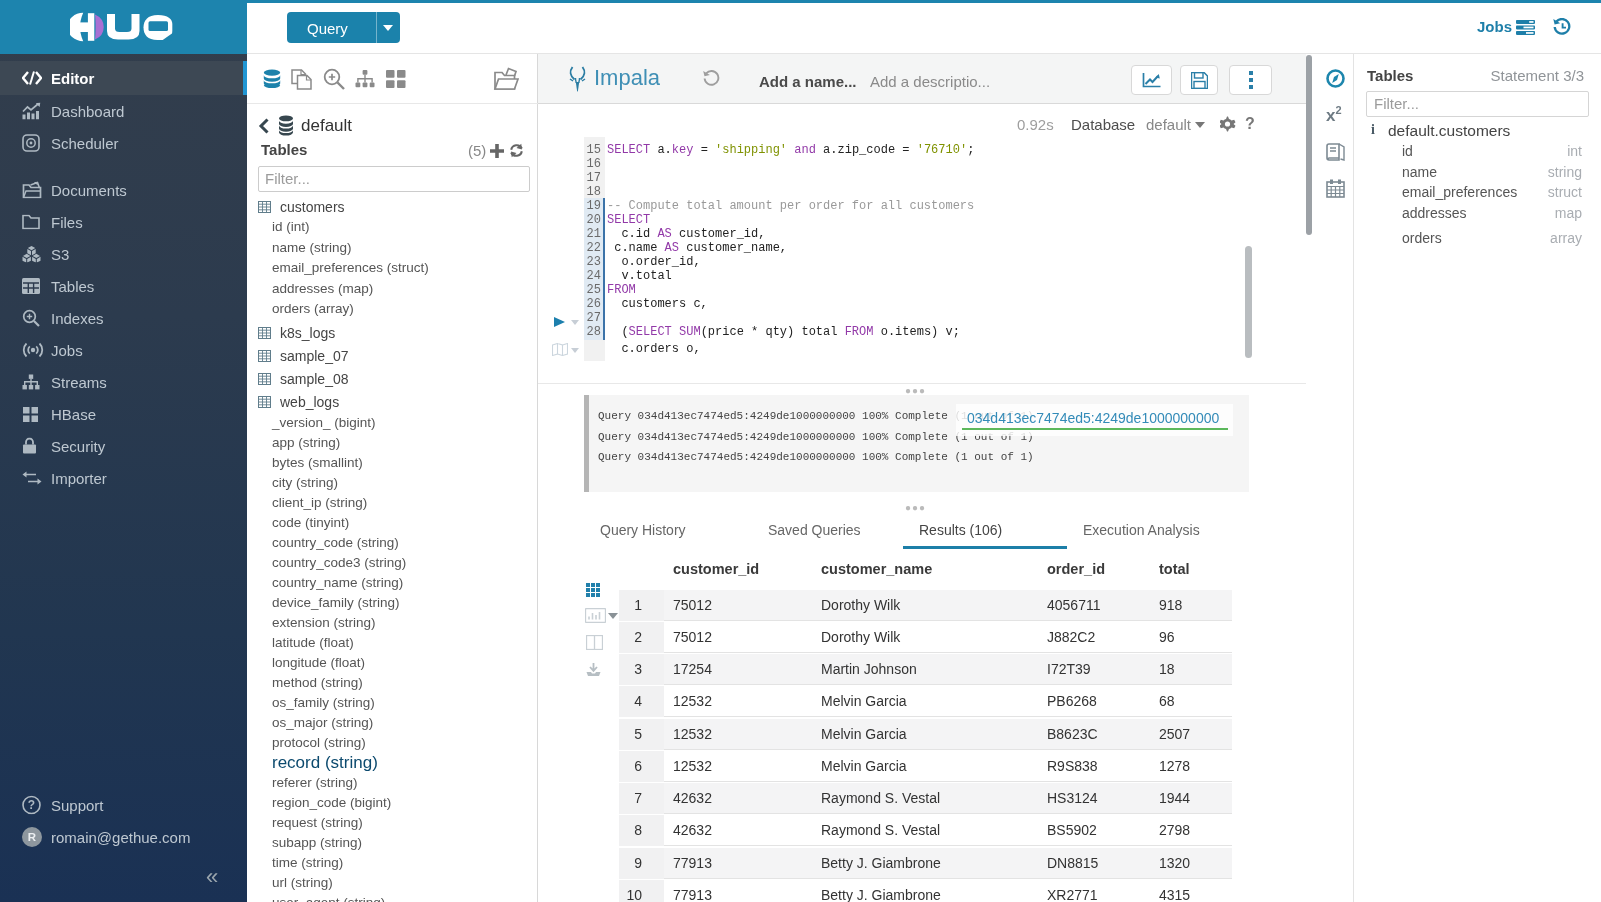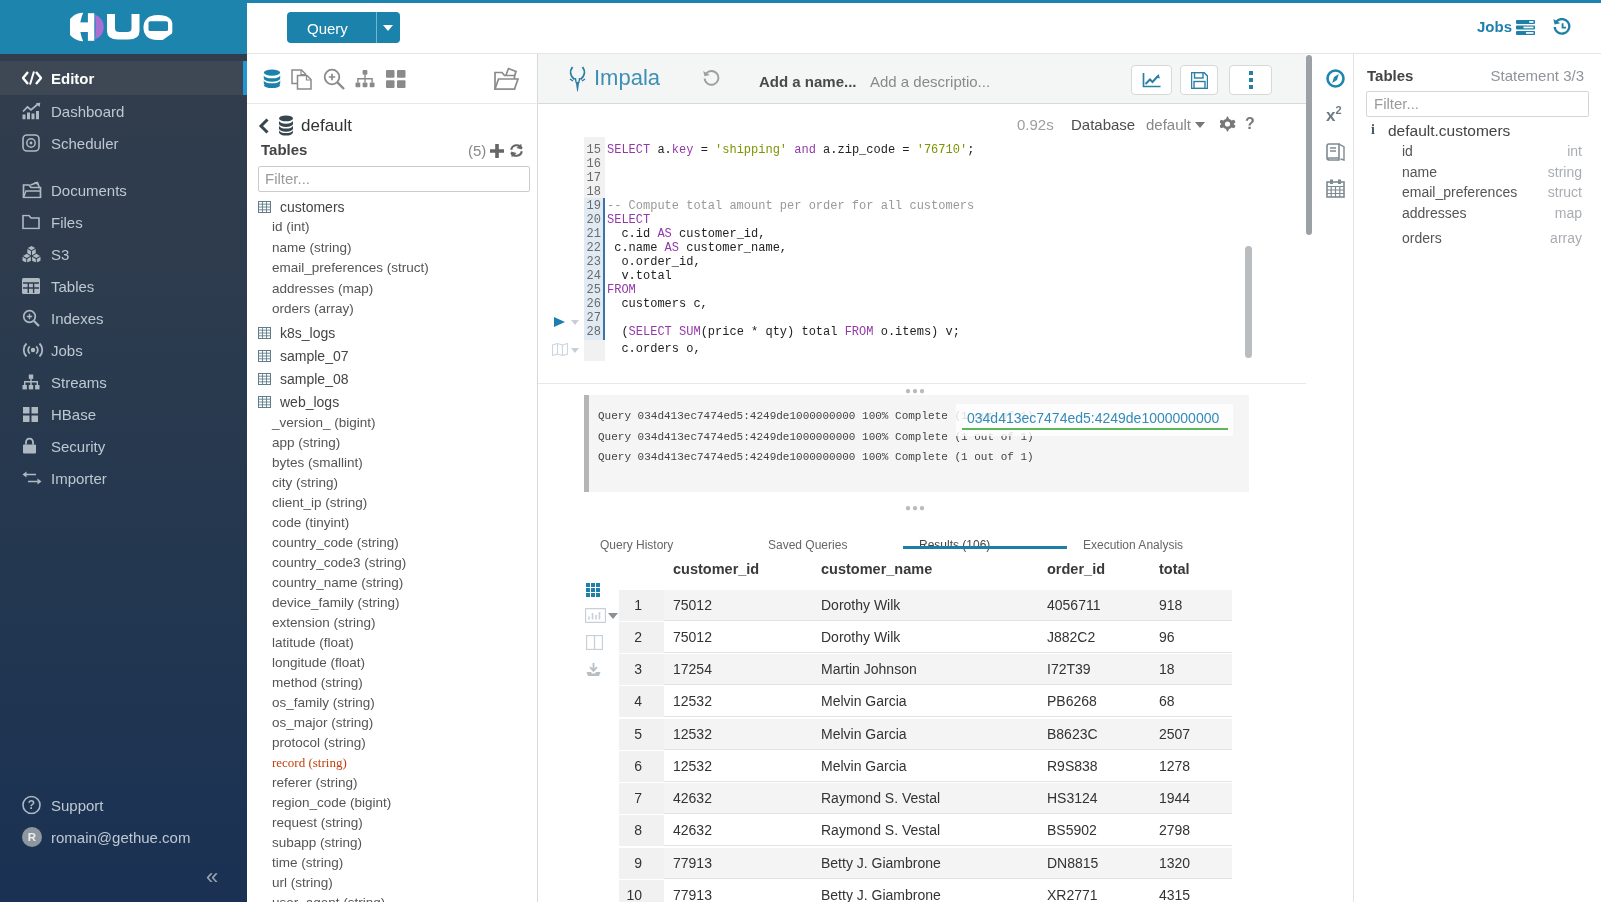--- a/index.html
+++ b/index.html
@@ -323,21 +323,21 @@
     <div class="lrow" style="left:25px;top:499px;height:20px;line-height:20px;font-size:13.5px;color:#555;">country_code3 (string)</div>
     <div class="lrow" style="left:25px;top:519px;height:20px;line-height:20px;font-size:13.5px;color:#555;">country_name (string)</div>
     <div class="lrow" style="left:25px;top:539px;height:20px;line-height:20px;font-size:13.5px;color:#555;">device_family (string)</div>
     <div class="lrow" style="left:25px;top:559px;height:20px;line-height:20px;font-size:13.5px;color:#555;">extension (string)</div>
     <div class="lrow" style="left:25px;top:579px;height:20px;line-height:20px;font-size:13.5px;color:#555;">latitude (float)</div>
     <div class="lrow" style="left:25px;top:599px;height:20px;line-height:20px;font-size:13.5px;color:#555;">longitude (float)</div>
     <div class="lrow" style="left:25px;top:619px;height:20px;line-height:20px;font-size:13.5px;color:#555;">method (string)</div>
     <div class="lrow" style="left:25px;top:639px;height:20px;line-height:20px;font-size:13.5px;color:#555;">os_family (string)</div>
     <div class="lrow" style="left:25px;top:659px;height:20px;line-height:20px;font-size:13.5px;color:#555;">os_major (string)</div>
     <div class="lrow" style="left:25px;top:679px;height:20px;line-height:20px;font-size:13.5px;color:#555;">protocol (string)</div>
-    <div class="lrow" style="left:25px;top:699px;height:20px;line-height:20px;font-size:13px;color:#c2410c;font-family:Liberation Serif, serif;">record (string)</div>
+    <div class="lrow" style="left:25px;top:699px;height:20px;line-height:20px;font-size:17px;color:#0c4a6e;">record (string)</div>
     <div class="lrow" style="left:25px;top:719px;height:20px;line-height:20px;font-size:13.5px;color:#555;">referer (string)</div>
     <div class="lrow" style="left:25px;top:739px;height:20px;line-height:20px;font-size:13.5px;color:#555;">region_code (bigint)</div>
     <div class="lrow" style="left:25px;top:759px;height:20px;line-height:20px;font-size:13.5px;color:#555;">request (string)</div>
     <div class="lrow" style="left:25px;top:779px;height:20px;line-height:20px;font-size:13.5px;color:#555;">subapp (string)</div>
     <div class="lrow" style="left:25px;top:799px;height:20px;line-height:20px;font-size:13.5px;color:#555;">time (string)</div>
     <div class="lrow" style="left:25px;top:819px;height:20px;line-height:20px;font-size:13.5px;color:#555;">url (string)</div>
     <div class="lrow" style="left:25px;top:839px;height:20px;line-height:20px;font-size:13.5px;color:#555;">user_agent (string)</div>
     </div>
   </div>
 
@@ -440,21 +440,21 @@
       <div class="abs mono" style="left:14px;top:11px;font-size:11px;color:#444;line-height:20.5px;white-space:pre;">Query 034d413ec7474ed5:4249de1000000000 100% Complete (1 out of 1)
 Query 034d413ec7474ed5:4249de1000000000 100% Complete (1 out of 1)
 Query 034d413ec7474ed5:4249de1000000000 100% Complete (1 out of 1)</div>
     </div>
     <div class="abs" style="left:418px;top:350px;width:277px;height:32px;background:rgba(255,255,255,0.82);">
       <span class="abs" style="left:11px;top:6px;font-size:14px;color:#338bb8;white-space:nowrap;">034d413ec7474ed5:4249de1000000000</span>
       <div class="abs" style="left:6px;top:24px;width:266px;height:2px;background:#5cb85c;"></div>
     </div>
     <div class="abs" style="left:367px;top:448px;color:#bbb;font-size:10px;letter-spacing:1px;">●●●</div>
 
-    <div class="abs" style="left:0px;top:484px;width:768px;height:18px;font-size:12px;color:#666;">
+    <div class="abs" style="left:0px;top:468px;width:768px;height:18px;font-size:14px;color:#666;">
       <span class="abs" style="left:62px;">Query History</span>
       <span class="abs" style="left:230px;">Saved Queries</span>
       <span class="abs" style="left:381px;color:#444;">Results (106)</span>
       <span class="abs" style="left:545px;">Execution Analysis</span>
     </div>
     <div class="abs" style="left:365px;top:492px;width:164px;height:3px;background:#1d7fa8;"></div>
 
     <svg class="abs" style="left:48px;top:529px;" width="14" height="14" viewBox="0 0 14 14">
         <rect x="0" y="0" width="4" height="4" fill="#2180ab"></rect>
         <rect x="5" y="0" width="4" height="4" fill="#2180ab"></rect>

